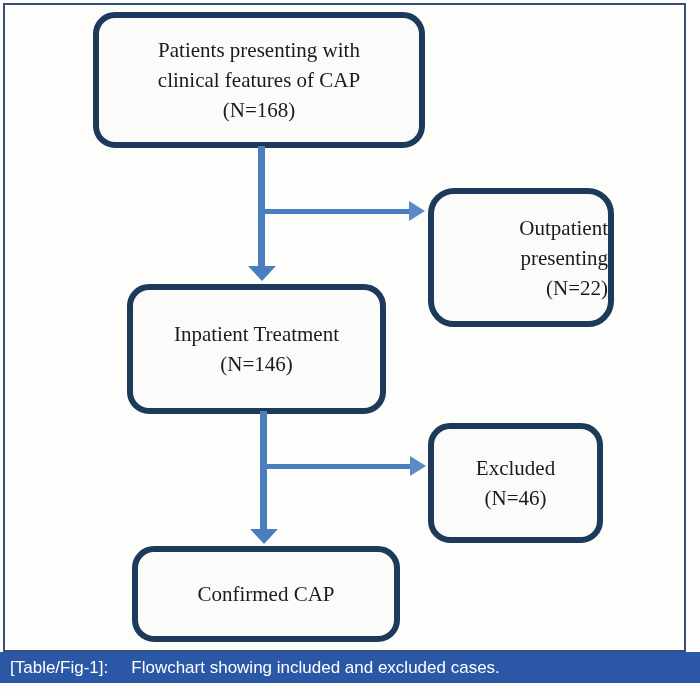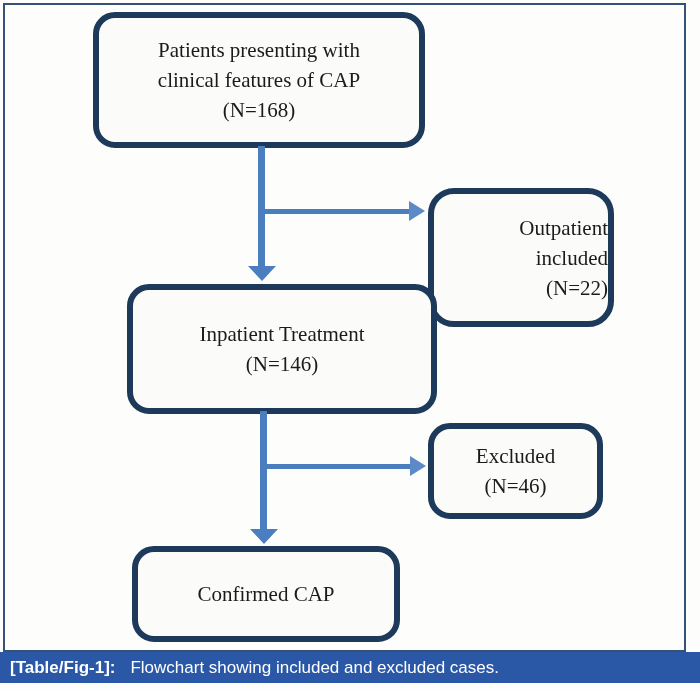--- a/index.html
+++ b/index.html
@@ -35,22 +35,22 @@
     line-height: 30px;
     display: flex;
     flex-direction: column;
     justify-content: center;
     text-align: center;
   }
   .node .line { display: block; }
   #box-top       { left: 93px;  top: 12px;  width: 332px; height: 136px; }
   #box-outpatient{ left: 428px; top: 188px; width: 186px; height: 139px;
                    text-align: right; padding-left: 28px; border-radius: 26px; }
-  #box-inpatient { left: 127px; top: 284px; width: 310px; height: 130px; }
-  #box-excluded  { left: 428px; top: 423px; width: 175px; height: 96px;  }
+  #box-inpatient { left: 127px; top: 284px; width: 259px; height: 130px; }
+  #box-excluded  { left: 428px; top: 423px; width: 175px; height: 120px;  }
   #box-confirmed { left: 132px; top: 546px; width: 268px; height: 96px;  }
 
   .shaft-v {
     position: absolute;
     width: 7px;
     background: #4b7ebf;
   }
   .shaft-h {
     position: absolute;
     height: 5px;
@@ -87,21 +87,21 @@
     height: 31px;
     background: #2a58a6;
     color: #ffffff;
     font-family: "Liberation Sans", "DejaVu Sans", sans-serif;
     font-size: 17px;
     display: flex;
     align-items: center;
     padding-left: 10px;
     box-sizing: border-box;
   }
-  .caption-bar .label { font-weight: bold; margin-right: 15px; }
+  .caption-bar .label { font-weight: normal; margin-right: 23px; }
 </style>
 </head>
 <body>
 
 <div id="canvas">
 
   <div class="frame"></div>
 
   <div class="node" id="box-top">
     <span class="line">Patients presenting with</span>
@@ -110,21 +110,21 @@
   </div>
 
   <div class="shaft-v" id="arrow1-shaft"></div>
   <div class="head-down" id="arrow1-head"></div>
 
   <div class="shaft-h" id="branch1-shaft"></div>
   <div class="head-right" id="branch1-head"></div>
 
   <div class="node" id="box-outpatient">
     <span class="line">Outpatient</span>
-    <span class="line">included</span>
+    <span class="line">presenting</span>
     <span class="line">(N=22)</span>
   </div>
 
   <div class="node" id="box-inpatient">
     <span class="line">Inpatient Treatment</span>
     <span class="line">(N=146)</span>
   </div>
 
   <div class="shaft-v" id="arrow2-shaft"></div>
   <div class="head-down" id="arrow2-head"></div>

